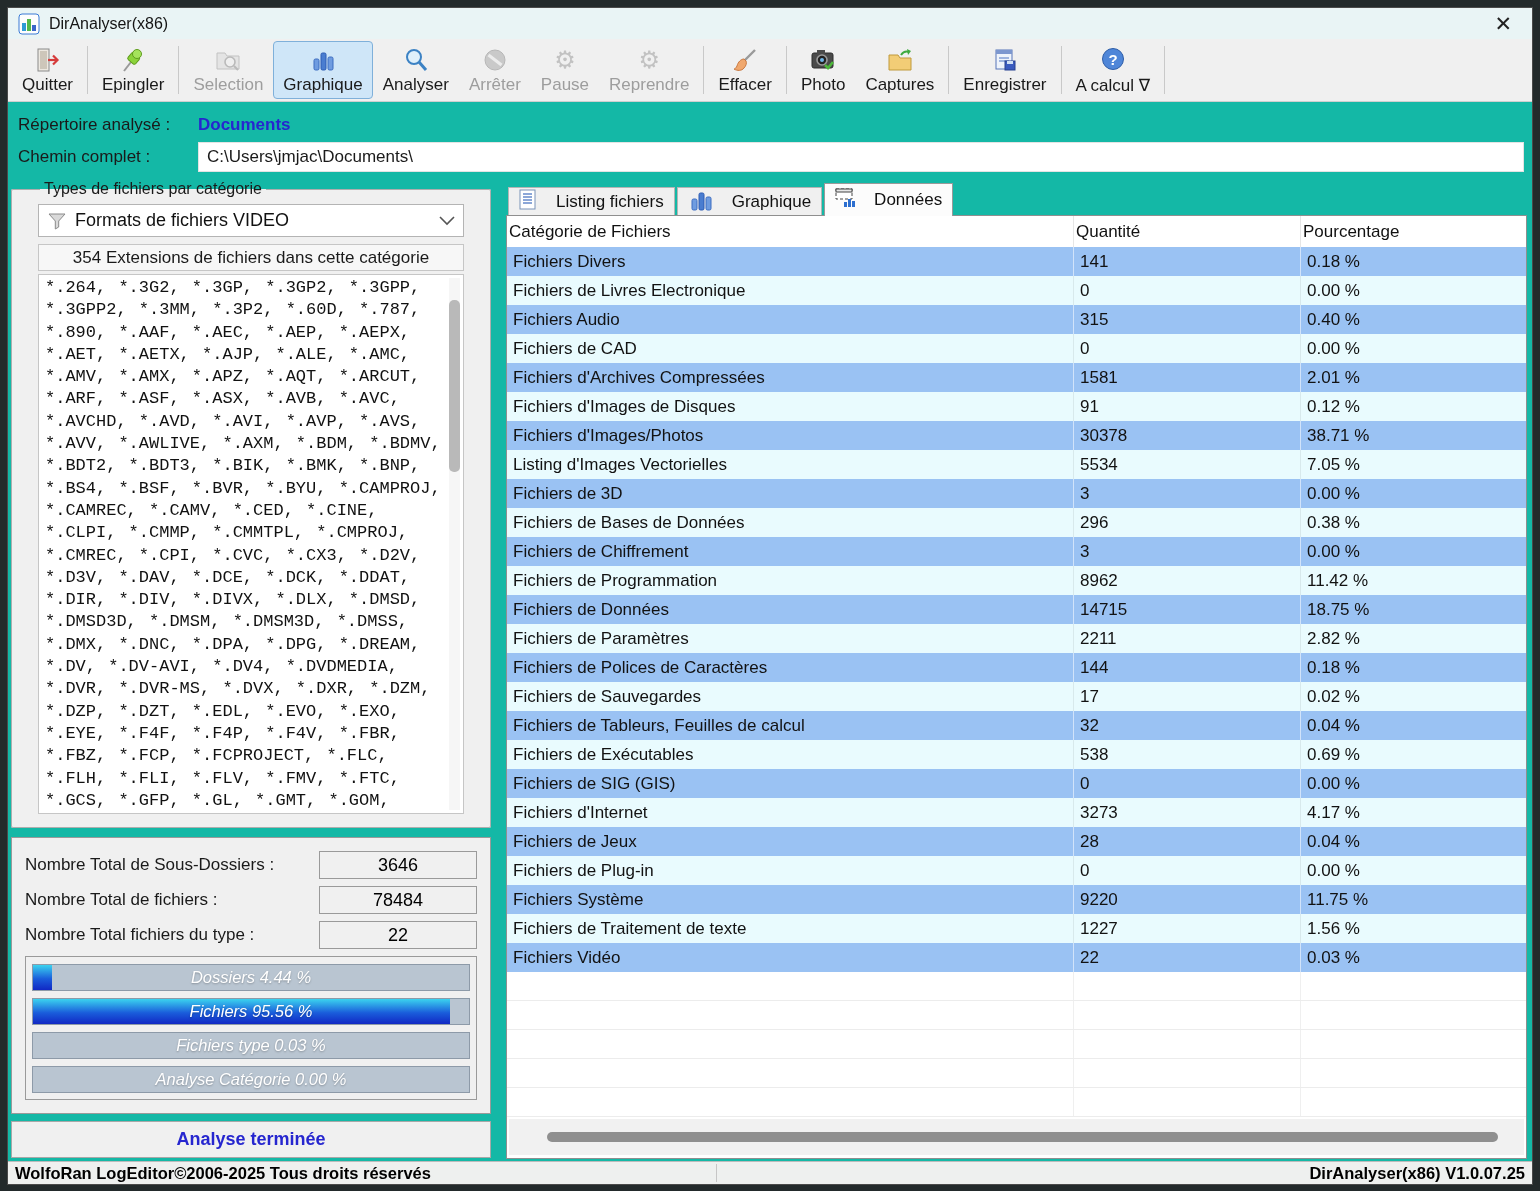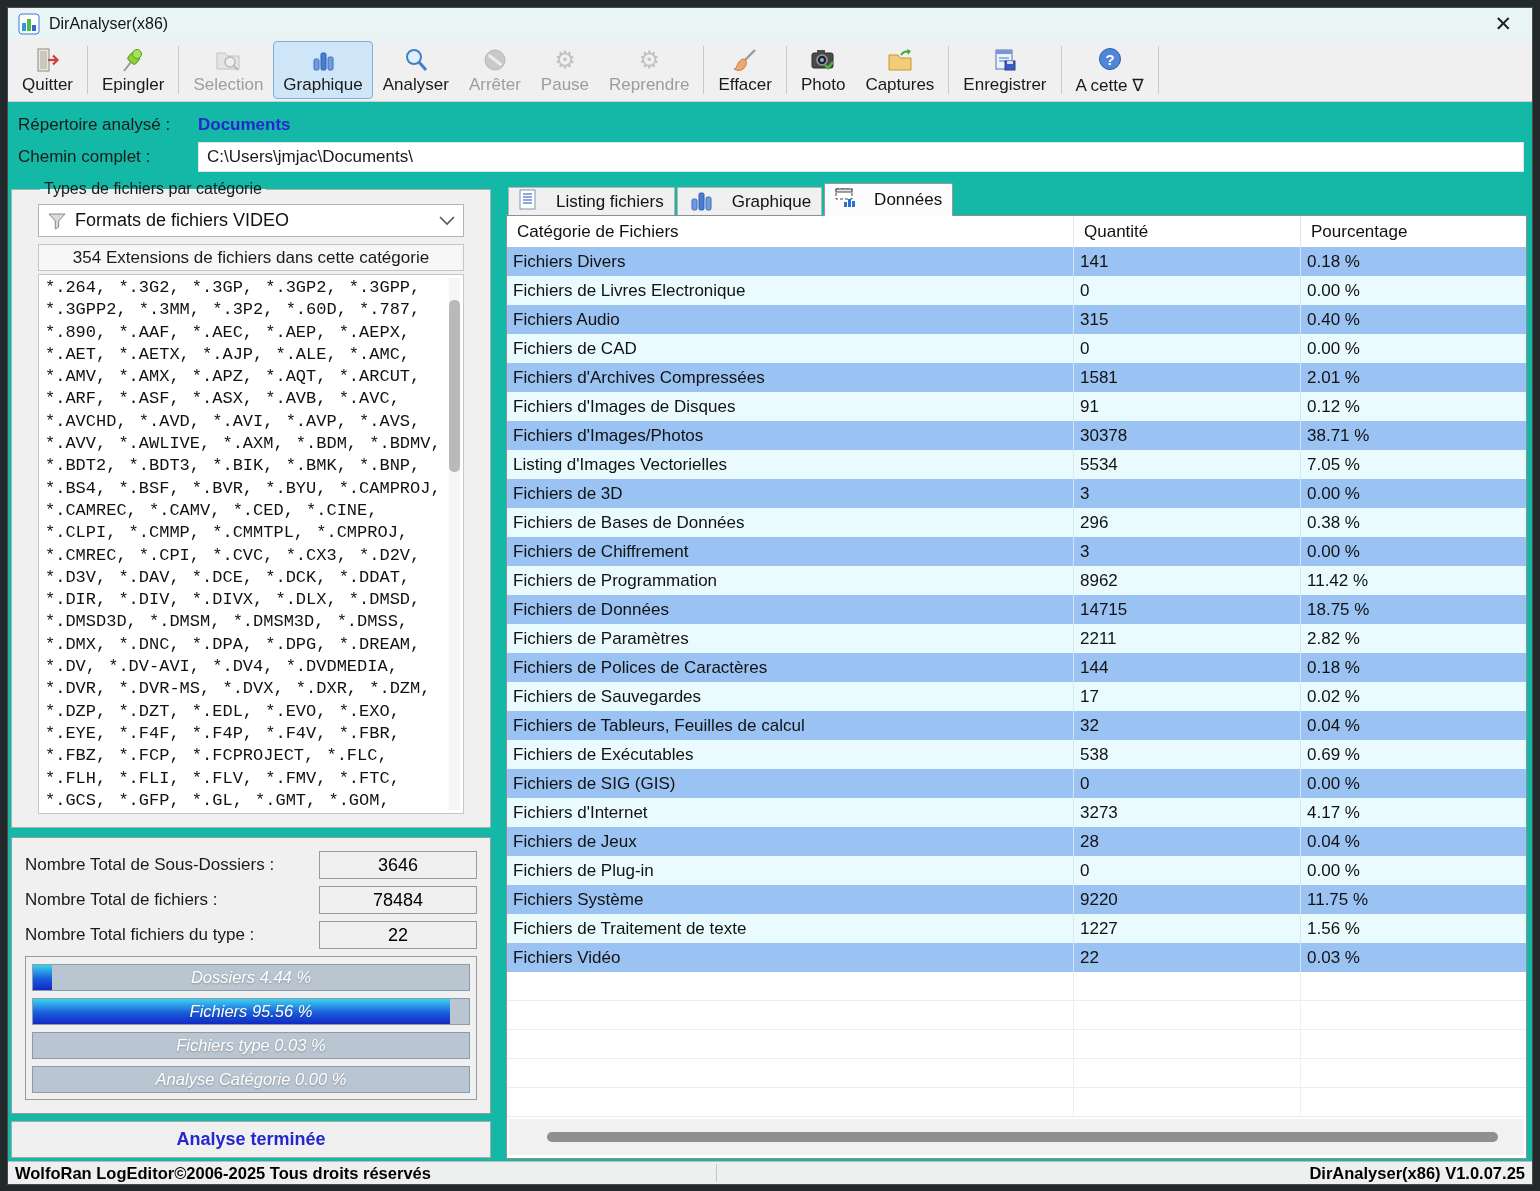--- a/index.html
+++ b/index.html
@@ -56,21 +56,21 @@
 
   .status-box { margin-top:7px; height:37px; border:1px solid #a8a8a8; background:#f0f0f0; text-align:center; line-height:35px; font-weight:bold; font-size:18px; color:var(--accent); }
 
   
   .right-panel { position:absolute; left:498px; top:175px; width:1021px; height:977px; }
   .tabs { display:flex; gap:2px; height:33px; align-items:flex-end; padding-left:2px; }
   .tab { display:flex; align-items:center; gap:18px; padding:4px 10px; border:1px solid #b5b5b5; border-bottom:none; background:#f0f0f0; font-size:17px; height:29px; color:#111; }
   .tab.active { background:#fcfcfc; height:33px; border-color:#9a9a9a; position:relative; z-index:3; }
   .content { position:relative; margin-top:-1px; border:1px solid #8f8f8f; background:#fff; height:944px; overflow:hidden; }
   .thead { display:grid; grid-template-columns:567px 227px 1fr; height:31px; background:#fff; }
-  .th { line-height:31px; padding:0 10px; font-size:17px; color:#111; white-space:nowrap; overflow:hidden; }
+  .th { line-height:31px; padding:0 2px; font-size:17px; color:#111; white-space:nowrap; overflow:hidden; }
   .th.c0, .th.c1 { border-right:1px solid #e6e6e6; }
   .tr { display:grid; grid-template-columns:567px 227px 1fr; height:29px; }
   .td { line-height:29px; padding:0 6px; font-size:17px; color:#121212; white-space:nowrap; overflow:hidden; }
   .td.c0, .td.c1 { border-right:1px solid rgba(0,0,0,0.07); }
   .r-blue { background:var(--row-blue); }
   .r-blue .td.c0, .r-blue .td.c1 { border-right:1px solid rgba(255,255,255,0.55); }
   .r-light { background:var(--row-light); }
   .r-empty { background:#fff; border-bottom:1px solid #ececec; }
   .r-empty .td.c0, .r-empty .td.c1 { border-right:1px solid #efefef; }
   .hscroll { position:absolute; left:2px; right:2px; bottom:3px; height:36px; background:#f1f1f1; }
@@ -222,21 +222,21 @@
         <span class="tb-label">Enregistrer</span>
       </div>
       <div class="tb-sep"></div>
       <div class="tb-btn">
         <span class="tb-icon">
           <svg width="26" height="26" viewBox="0 0 26 26">
             <circle cx="13" cy="13" r="10.5" fill="#4f86d8" stroke="#2f5ea8"></circle>
             <text x="13" y="18.5" font-size="15" font-weight="bold" fill="#fff" text-anchor="middle" font-family="Liberation Sans, sans-serif">?</text>
           </svg>
         </span>
-        <span class="tb-label">A cette ∇</span>
+        <span class="tb-label">A calcul ∇</span>
       </div>
       <div class="tb-sep"></div>
     </div>
 
   <div class="info-row r2">
     <span class="info-label">Chemin complet :</span>
     <div class="info-path">C:\Users\jmjac\Documents\</div>
   </div>
   <div class="info-row r1">
     <span class="info-label">Répertoire analysé :</span>

